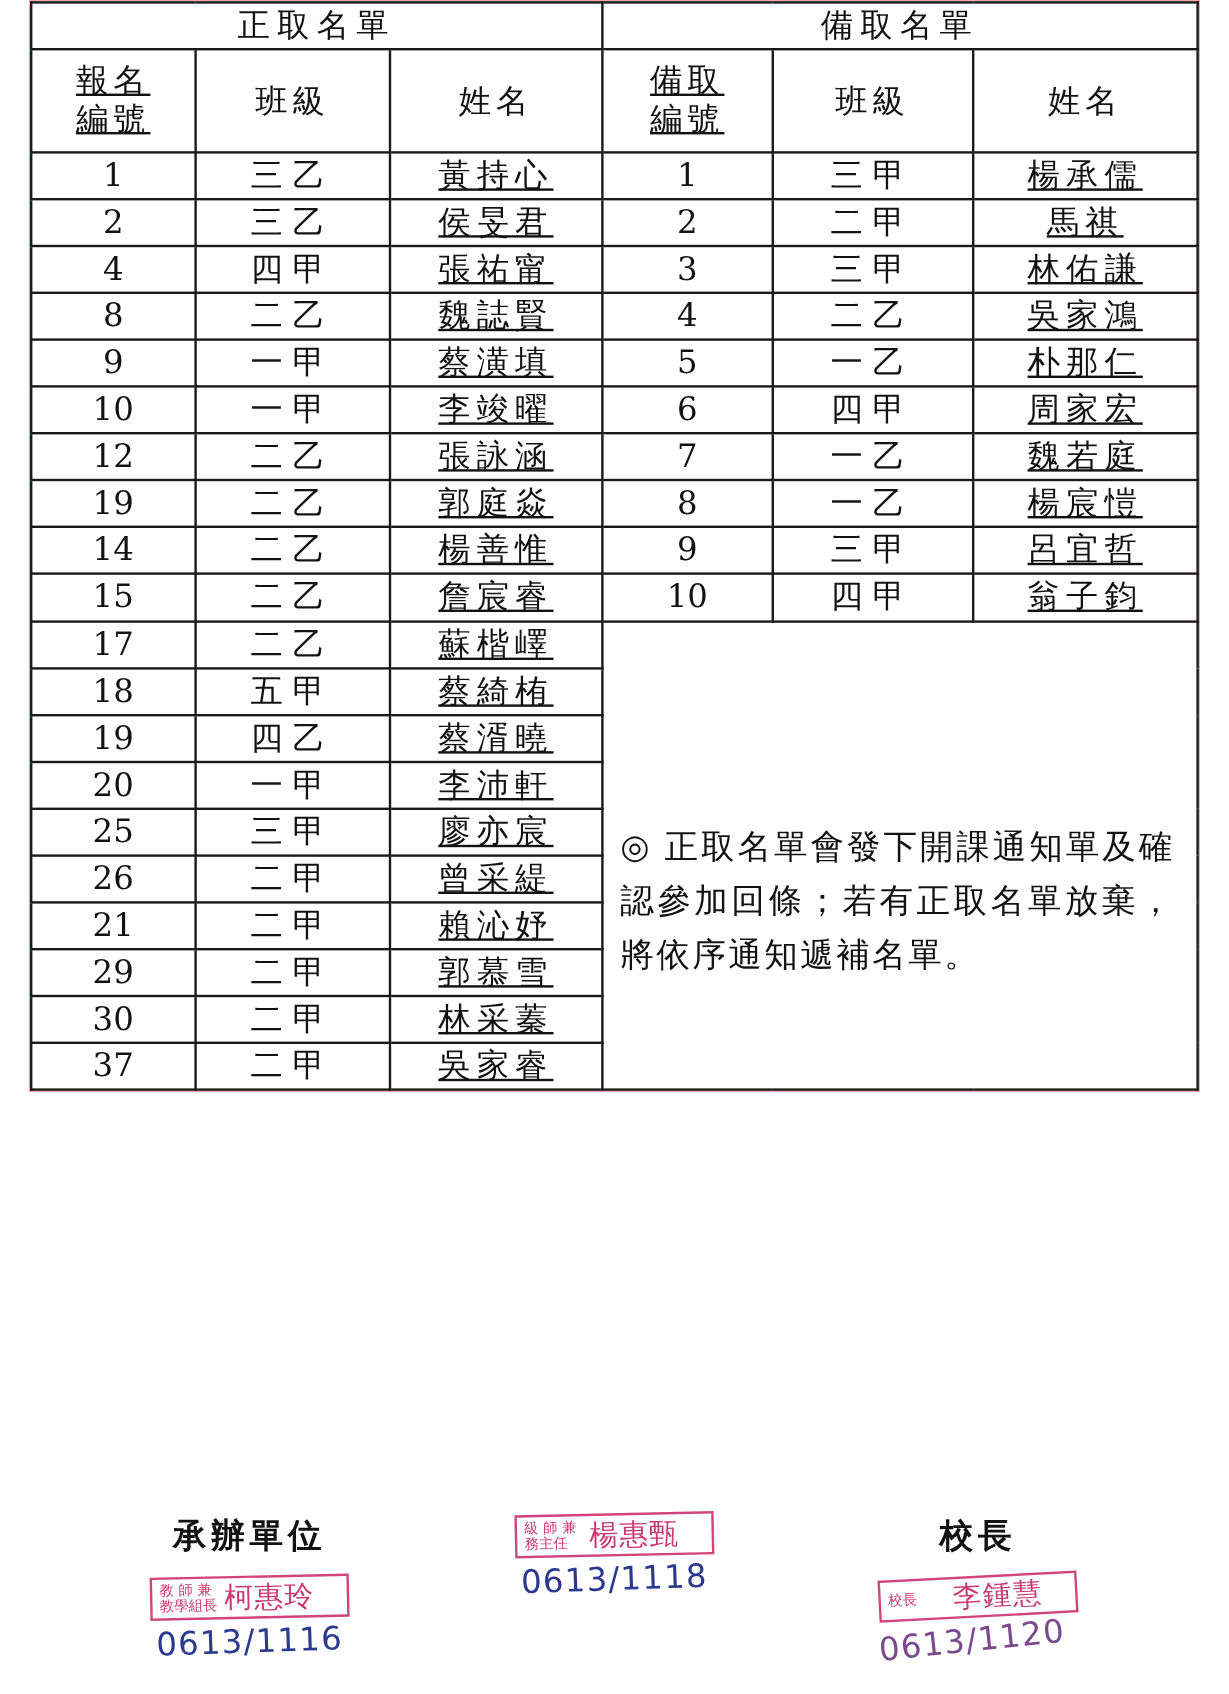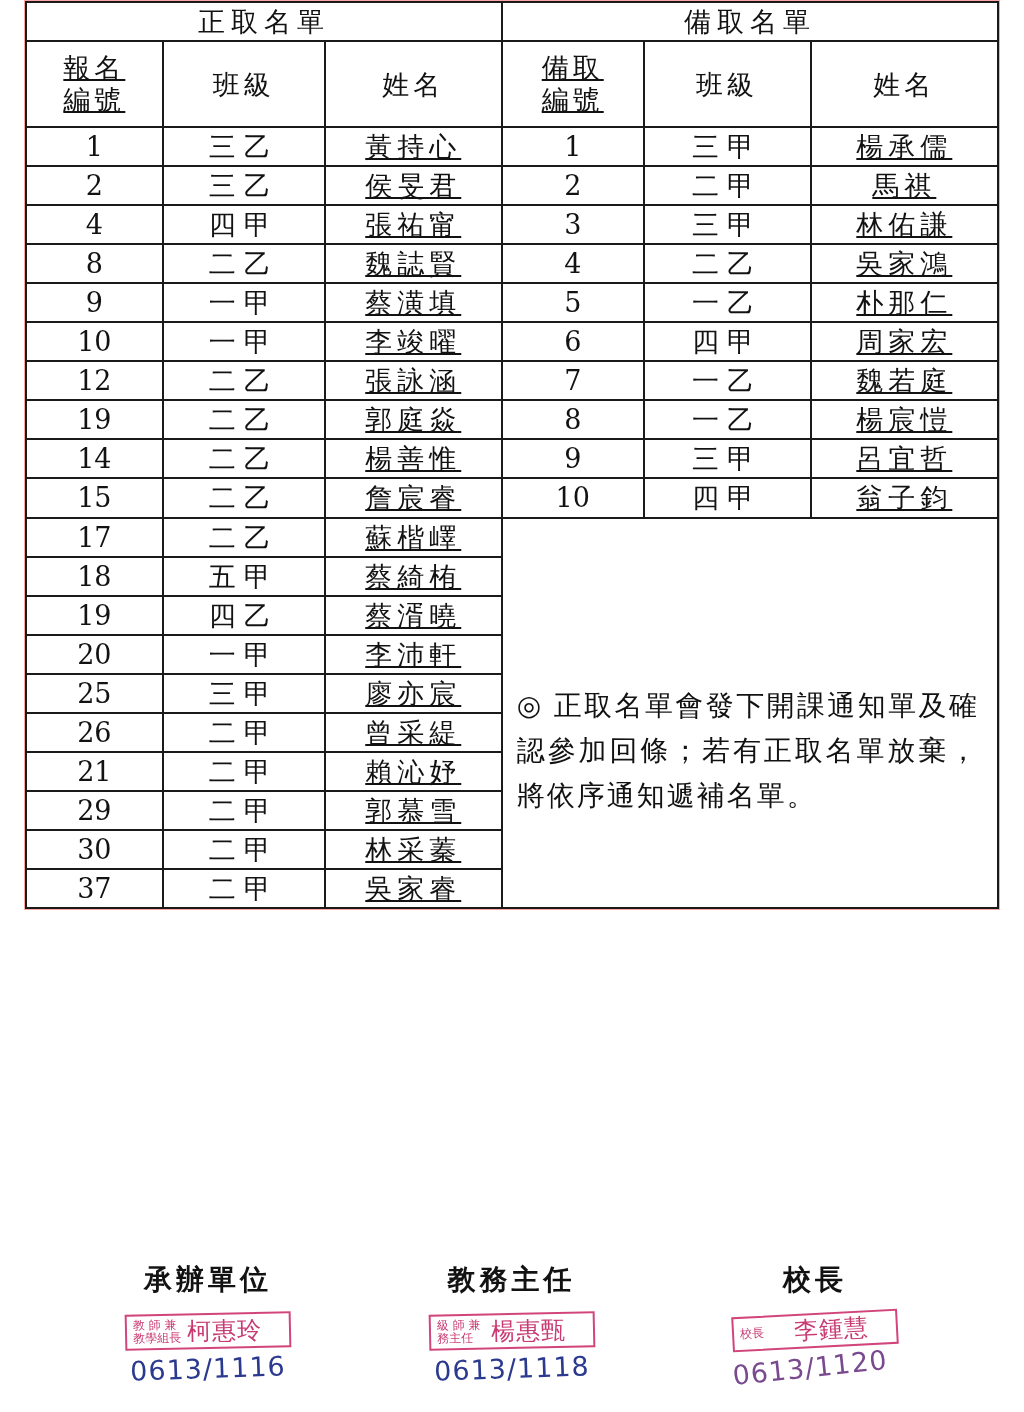--- a/index.html
+++ b/index.html
@@ -355,21 +355,20 @@
       <div class="stamp">
         <span class="stamp-left">
           <span>教 師 兼</span><br>
           <span>教學組長</span>
         </span><span class="stamp-name">柯惠玲</span>
       </div>
       <div class="handwrite">0613/1116</div>
     </div>
 
     <div class="sign-block">
-      <div class="sign-title">教務主任</div>
       <div class="stamp">
         <span class="stamp-left">
           <span>級 師 兼</span><br>
           <span>務主任</span>
         </span><span class="stamp-name">楊惠甄</span>
       </div>
       <div class="handwrite">0613/1118</div>
     </div>
 
     <div class="sign-block principal">

